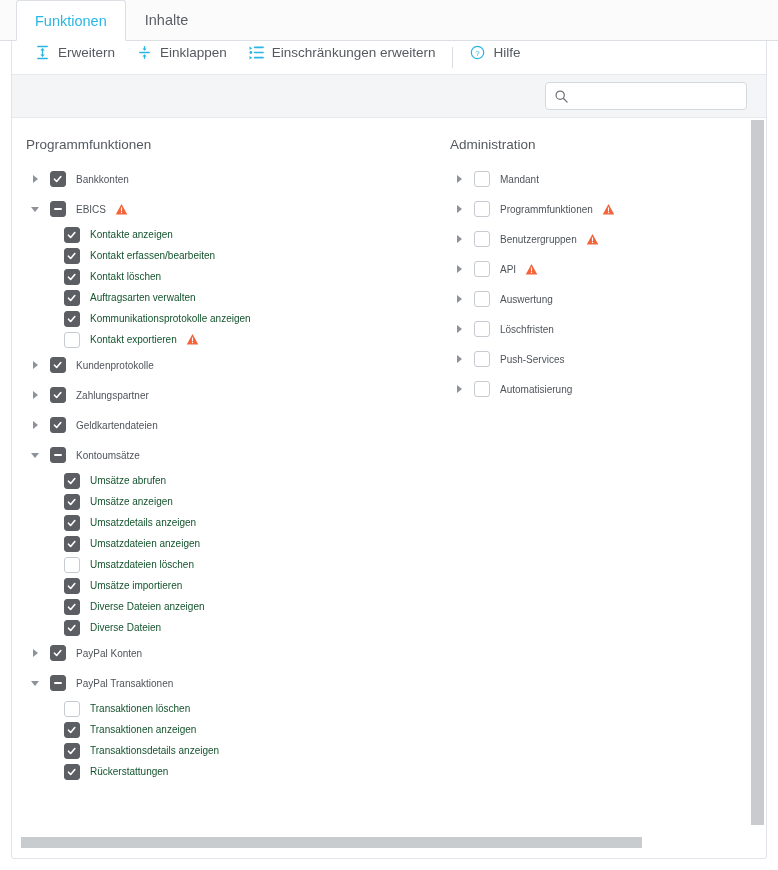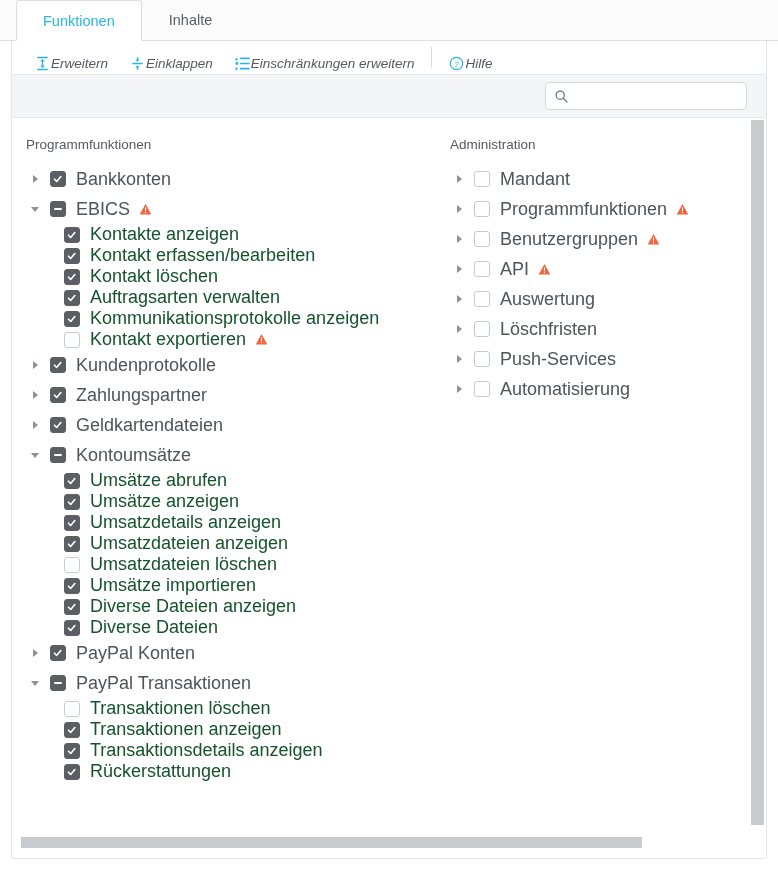--- a/index.html
+++ b/index.html
@@ -22,21 +22,21 @@
     position: absolute; left: 0; top: 0;
     width: 778px; height: 41px;
     background: #fbfbfc;
     border-bottom: 1px solid #dcdfe3;
     display: flex;
     align-items: flex-end;
     padding-left: 16px;
   }
   .tab {
     height: 41px;
-    padding: 0 26px;
+    padding: 0 18px;
     display: flex; align-items: center;
     font-size: 14.5px;
     color: #5a5f66;
     background: transparent;
     border: 1px solid transparent;
     border-bottom: none;
     cursor: pointer;
     white-space: nowrap;
   }
   .tab.active {
@@ -62,29 +62,28 @@
 
   
   .toolbar {
     position: absolute; left: 0; top: 0;
     width: 754px; height: 33px;
     display: flex; align-items: center;
     padding-left: 12px;
     background: #ffffff;
   }
   .tool-btn {
-    display: flex; align-items: flex-end;
-    gap: 1px;
+    display: flex; align-items: flex-start;
+    gap: 8px;
     height: 26px;
     padding: 0 11px;
     font-size: 13.5px;
     color: #55595f;
     cursor: pointer;
     white-space: nowrap;
-    font-style: italic;
   }
   .tool-sep {
     width: 1px; height: 21px;
     background: #d9dde1;
     margin: 0 6px;
   }
   .tool-icon { display: inline-flex; width: 15px; height: 15px; }
 
   
   .searchrow {
@@ -185,21 +184,21 @@
   .cb.indeterminate { background: #5b5f64; border: 1px solid #5b5f64; }
   .cb.unchecked { background: #ffffff; border: 1px solid #c6cbd1; }
   .cb .tick { width: 10px; height: 10px; }
   .cb .dash {
     width: 8px; height: 2px;
     background: #ffffff;
     border-radius: 1px;
   }
 
   .node .lbl {
-    font-size: 18px;
+    font-size: 10px;
     color: #4f545a;
     white-space: nowrap;
   }
   .node.child .lbl { color: #14532d; }
 
   .warn {
     margin-left: 9px;
     width: 13px; height: 13px;
     display: inline-flex;
     flex: 0 0 13px;

